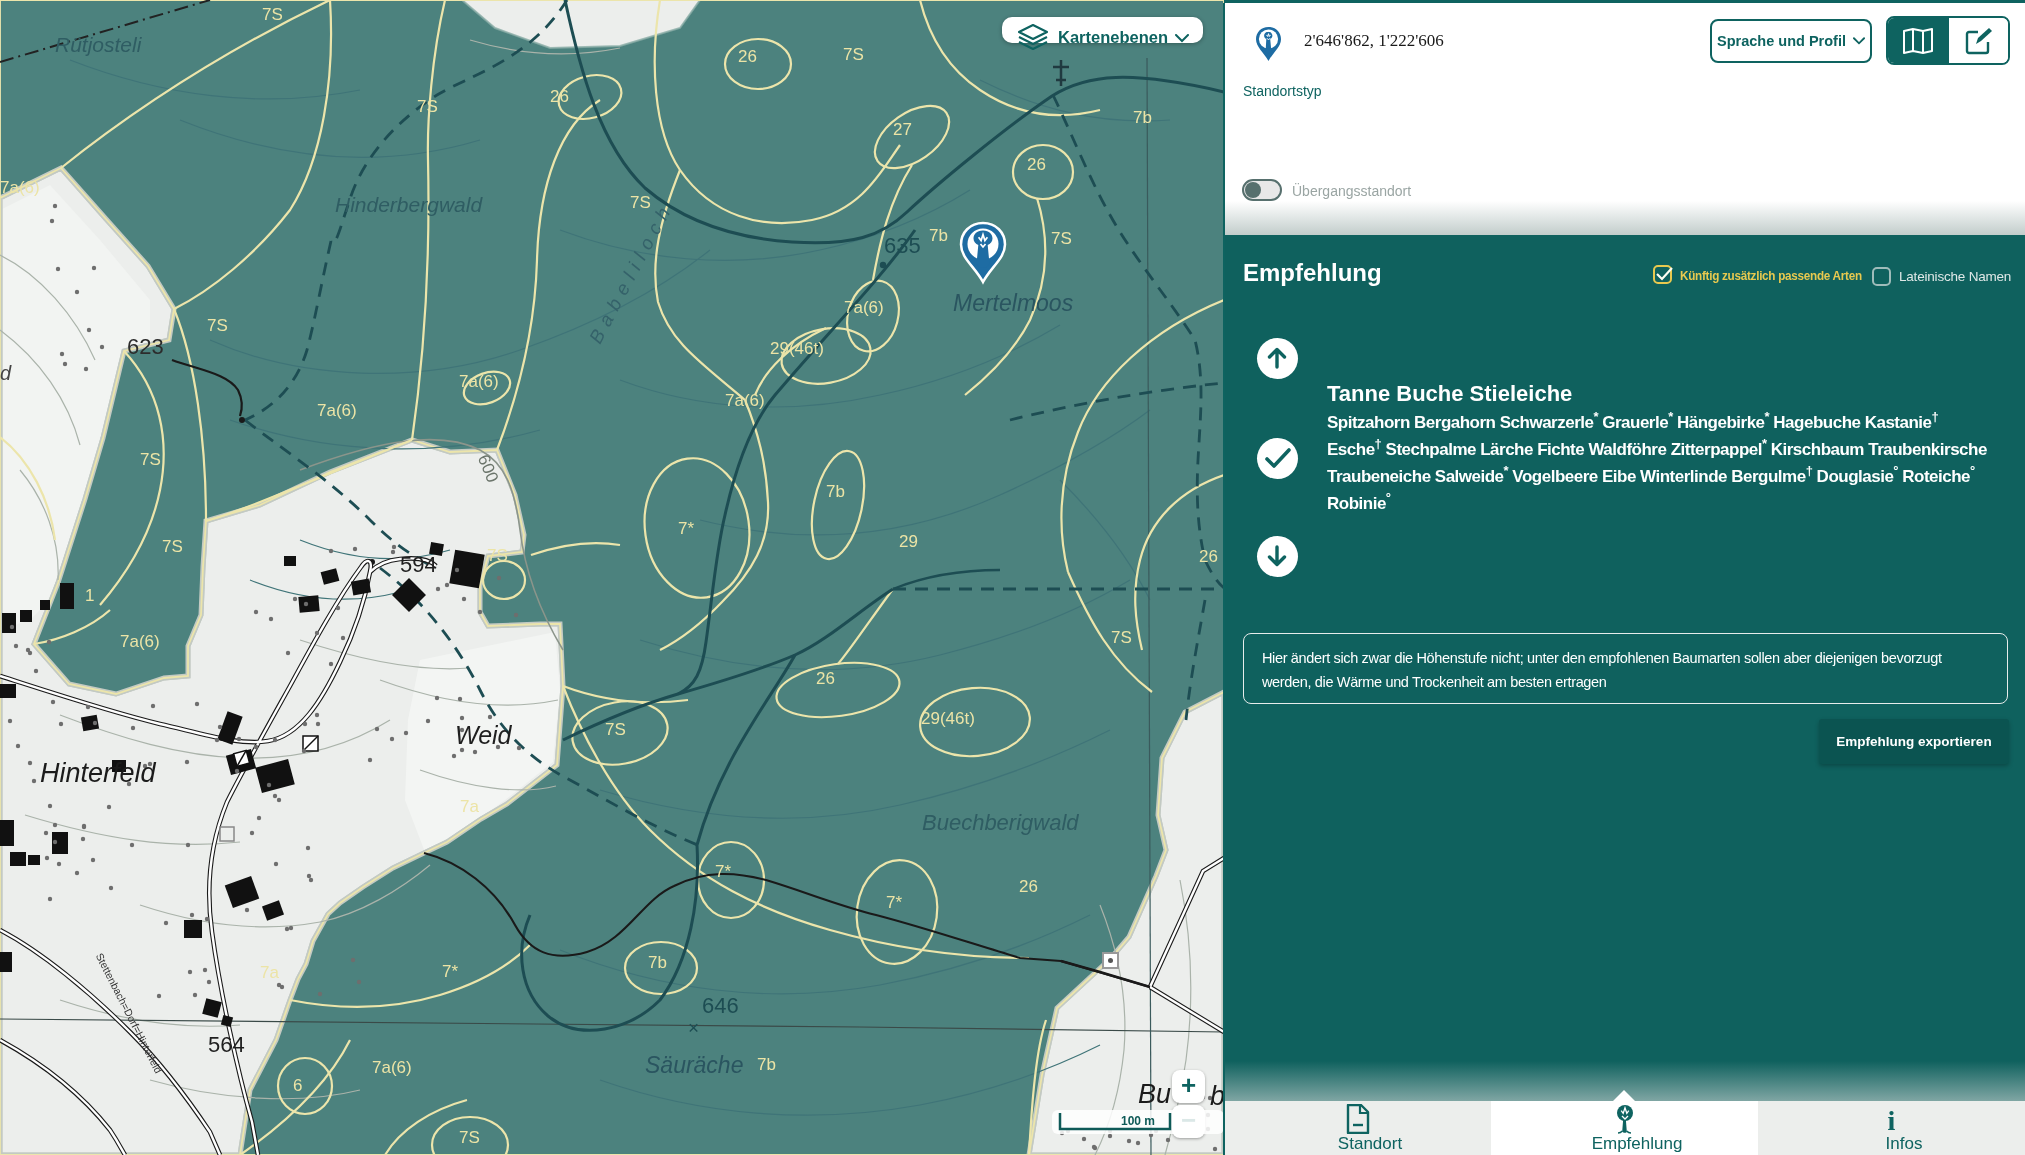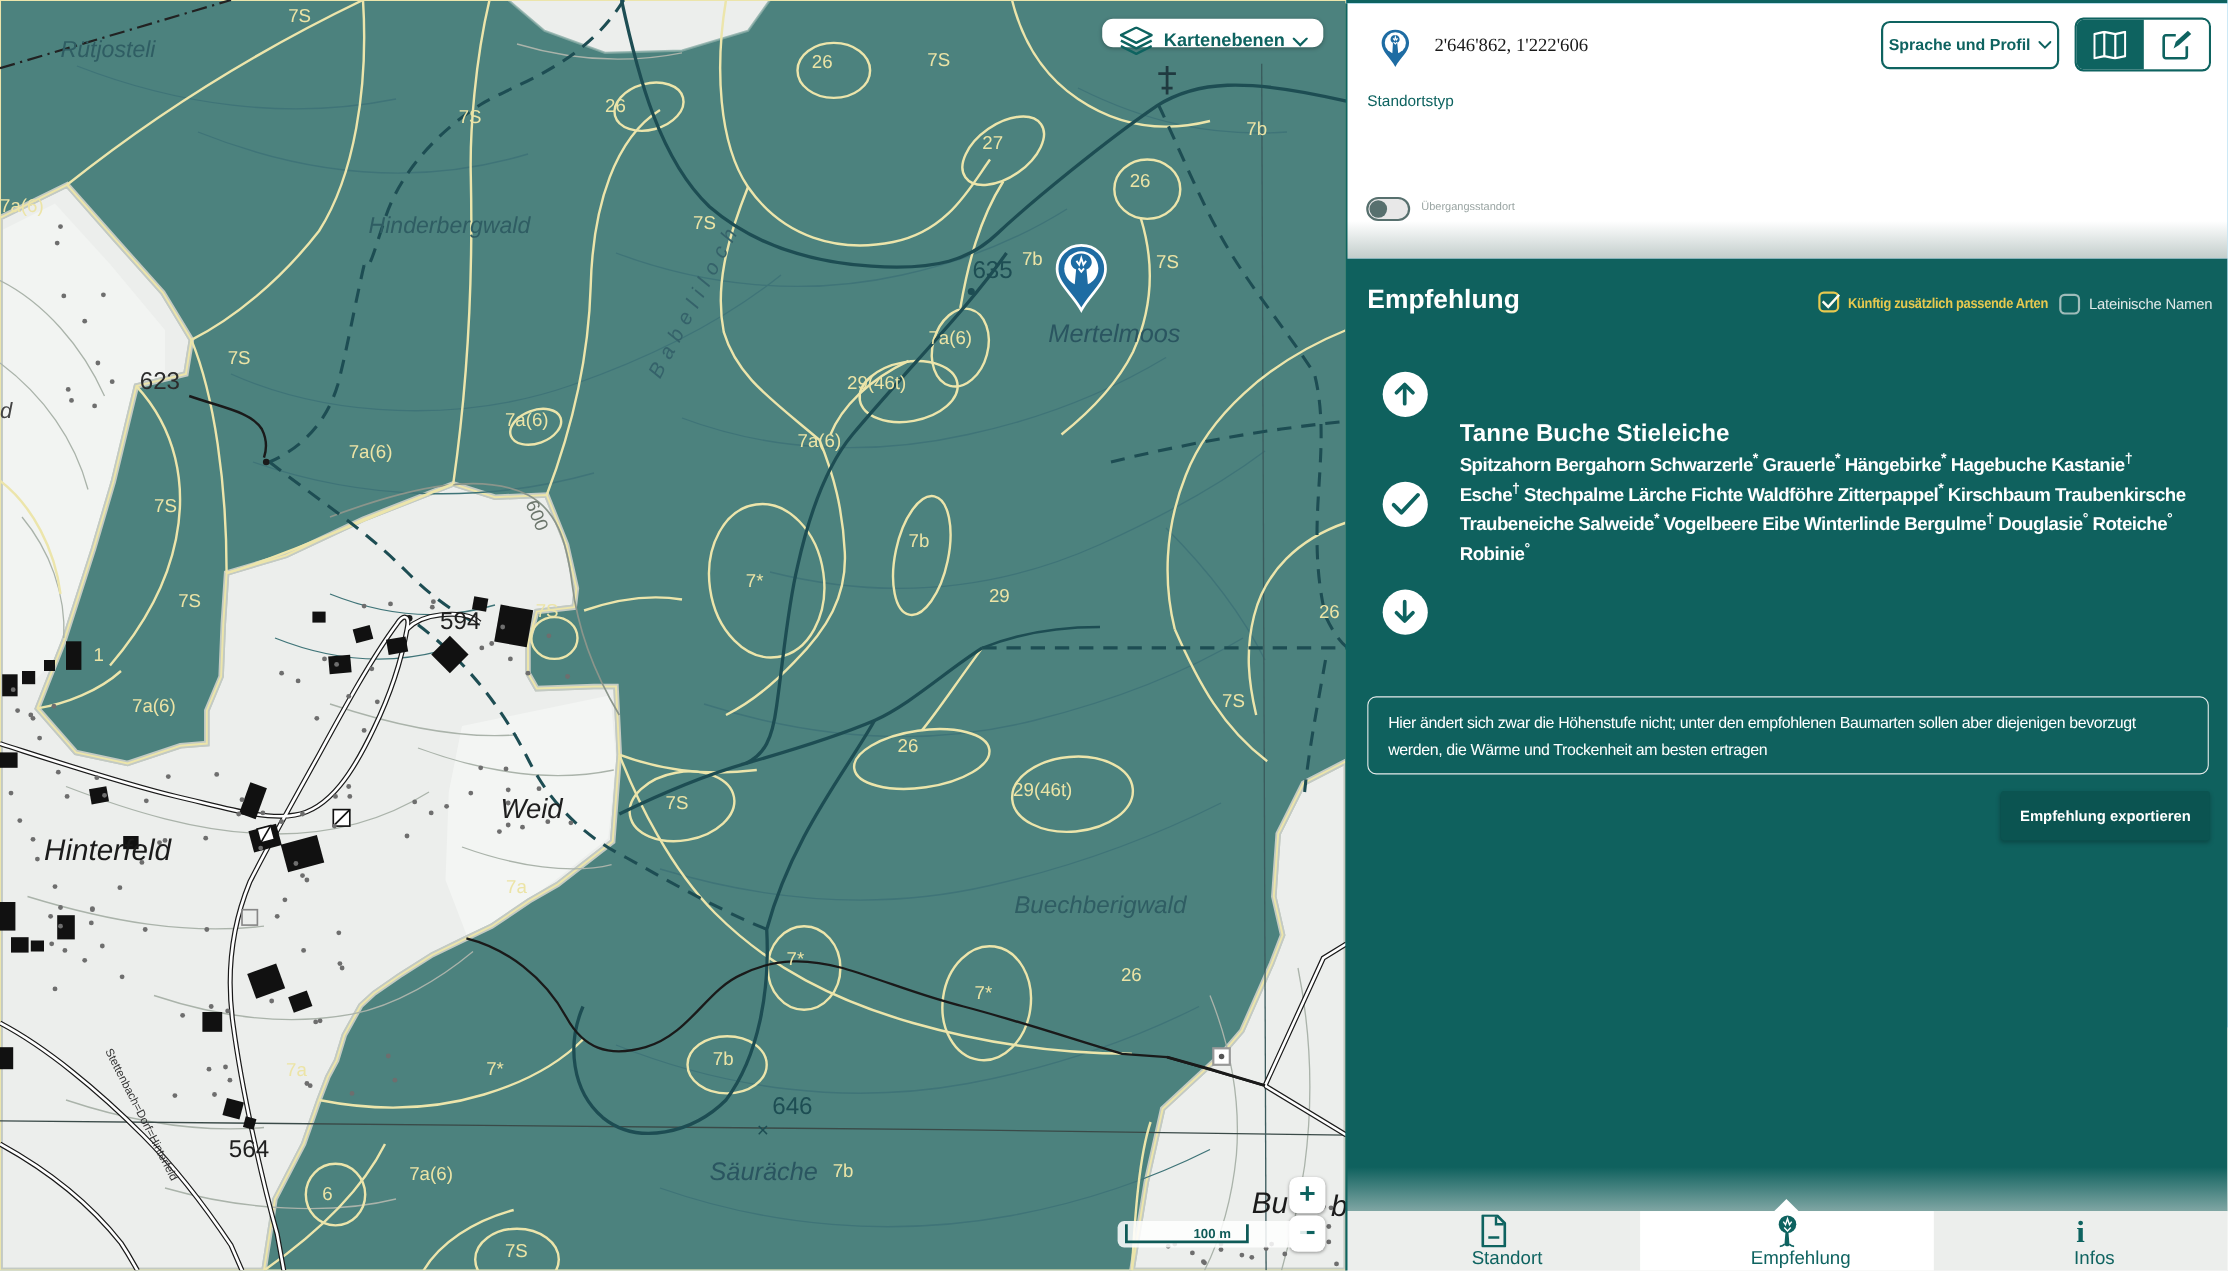--- a/index.html
+++ b/index.html
@@ -6,21 +6,21 @@
   body{width:2025px;height:1155px;overflow:hidden;position:relative;
        font-family:"Liberation Sans",sans-serif;background:#fff;}
   #map{position:absolute;left:0;top:0;width:1224px;height:1155px;background:#eceeec;overflow:hidden;}
   #kartenebenen{position:absolute;left:1002px;top:17px;width:201px;height:26px;background:#fff;
       border-radius:10px;box-shadow:0 1px 4px rgba(0,0,0,.3);}
   #kartenebenen span{position:absolute;left:56px;top:11px;font-size:16.5px;font-weight:bold;color:#0e6360;}
   #zoomplus,#zoomminus{position:absolute;left:1172px;width:33px;height:33px;background:#fff;
       border-radius:8px;box-shadow:0 1px 3px rgba(0,0,0,.35);color:#0e6360;font-size:26px;
       text-align:center;line-height:31px;font-weight:bold;}
   #zoomplus{top:1070px;} #zoomminus{top:1105px;}
-  #scalebar{position:absolute;left:1016px;top:1110px;width:134px;height:24px;background:rgba(255,255,255,.85);
+  #scalebar{position:absolute;left:1052px;top:1110px;width:134px;height:24px;background:rgba(255,255,255,.85);
       border-radius:6px;padding-left:38px;}
   #scalebar span{position:absolute;left:0;right:0;top:4px;text-align:center;font-size:12px;font-weight:bold;color:#0e5a57;}
   #panel{position:absolute;left:1224px;top:0;width:801px;height:934px;background:#0ea5e9;
          border-top:3px solid #0e6360;box-sizing:border-box;}
   #paneltop{position:absolute;left:0;top:0;width:801px;height:232px;background:#fff;}
   #coordrow{position:absolute;left:0;top:0;width:801px;height:64px;}
   #pinicon{position:absolute;left:31px;top:23px;}
   #coords{position:absolute;left:80px;top:28px;font-family:"Liberation Serif",serif;
           font-size:17px;color:#1a1a1a;letter-spacing:0px;}
   #sprache{position:absolute;left:486px;top:16px;width:162px;height:44px;border:2px solid #0e6360;
@@ -31,21 +31,21 @@
   #btnmap{position:absolute;left:0;top:0;width:61px;height:45px;background:#0e6360;}
   #btnedit{position:absolute;left:61px;top:0;width:59px;height:45px;background:#fff;}
   #stlabel{position:absolute;left:19px;top:80px;font-size:14px;color:#0e6360;}
   #stselect{position:absolute;left:17px;top:101px;width:767px;height:47px;border:2px solid #0e6360;
             border-radius:7px;box-sizing:border-box;background:#fff;}
   #stselect .txt{position:absolute;left:17px;top:12px;font-size:17px;font-weight:bold;color:#0e6360;letter-spacing:-0.2px;}
   #stselect .x{position:absolute;right:46px;top:10px;font-size:19px;color:#111;font-weight:bold;}
   #toggle{position:absolute;left:18px;top:176px;width:40px;height:22px;border:2px solid #57706e;
           border-radius:12px;box-sizing:border-box;background:#e8e8e8;}
   #toggle .knob{position:absolute;left:1px;top:1px;width:16px;height:16px;border-radius:50%;background:#57706e;}
-  #toglabel{position:absolute;left:68px;top:180px;font-size:10px;color:#9aa5a3;}
+  #toglabel{position:absolute;left:68px;top:180px;font-size:14px;color:#9aa5a3;}
   #panelteal{position:absolute;left:0;top:232px;width:801px;height:866px;background:#0f615e;}
   #tealgrad{position:absolute;left:0;top:-34px;width:801px;height:34px;
             background:linear-gradient(rgba(255,255,255,0),#c2cdcb);}
   #botgrad{position:absolute;left:0;bottom:0;width:801px;height:40px;
            background:linear-gradient(rgba(15,97,94,0),rgba(188,203,201,.65));}
   #emphead{position:absolute;left:19px;top:24px;font-size:24px;font-weight:bold;color:#fff;}
   .chk{position:absolute;width:19px;height:19px;border-radius:5px;box-sizing:border-box;}
   #chk1{left:429px;top:30px;border:2px solid #e8c94f;}
   #chk1t{position:absolute;left:456px;top:33px;font-size:13px;font-weight:bold;color:#e8c94f;white-space:nowrap;letter-spacing:-0.3px;transform:scaleX(.9);transform-origin:0 0;}
   #chk2{left:648px;top:32px;border:2px solid #9fbcba;}

